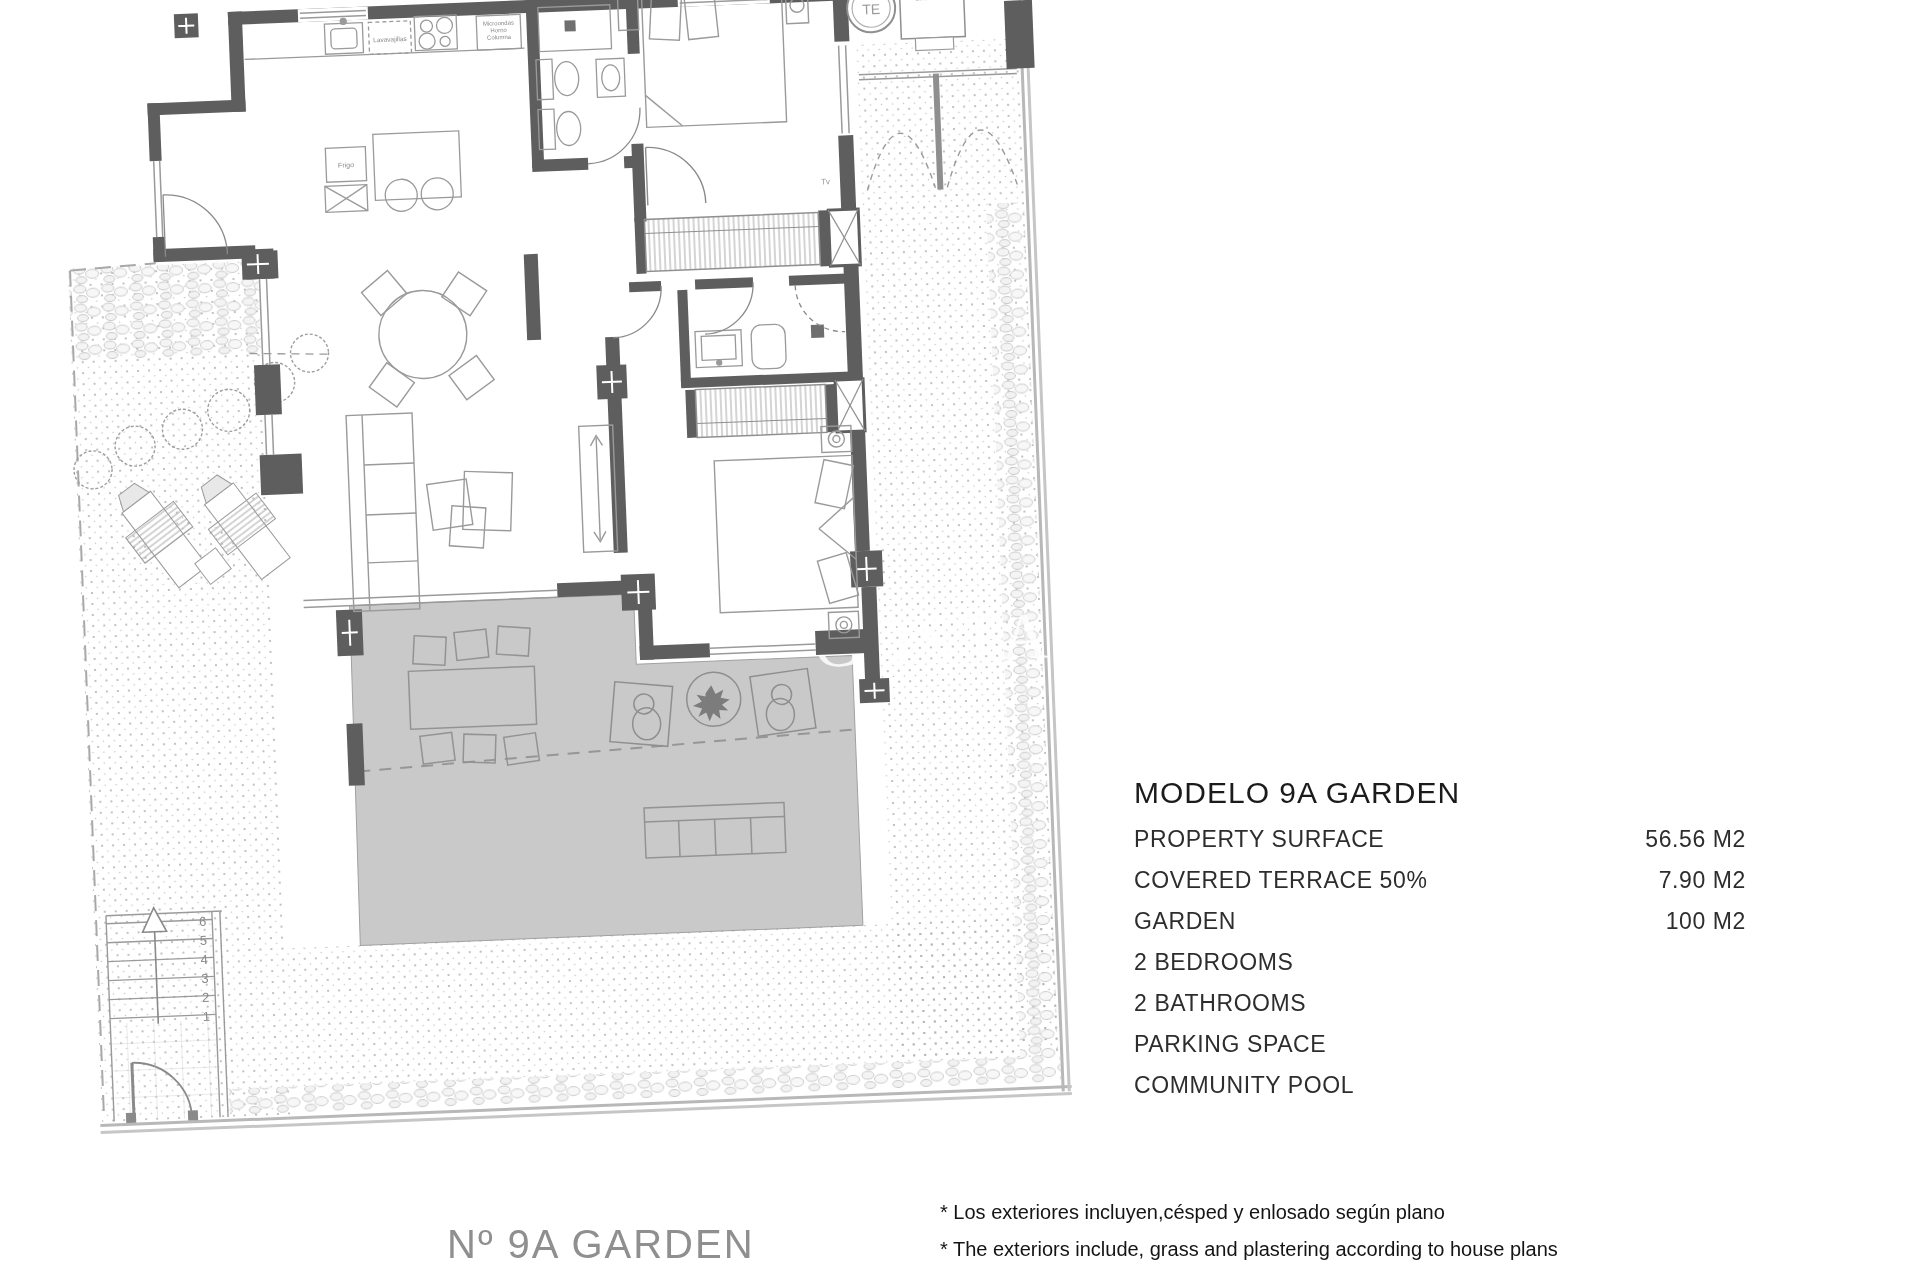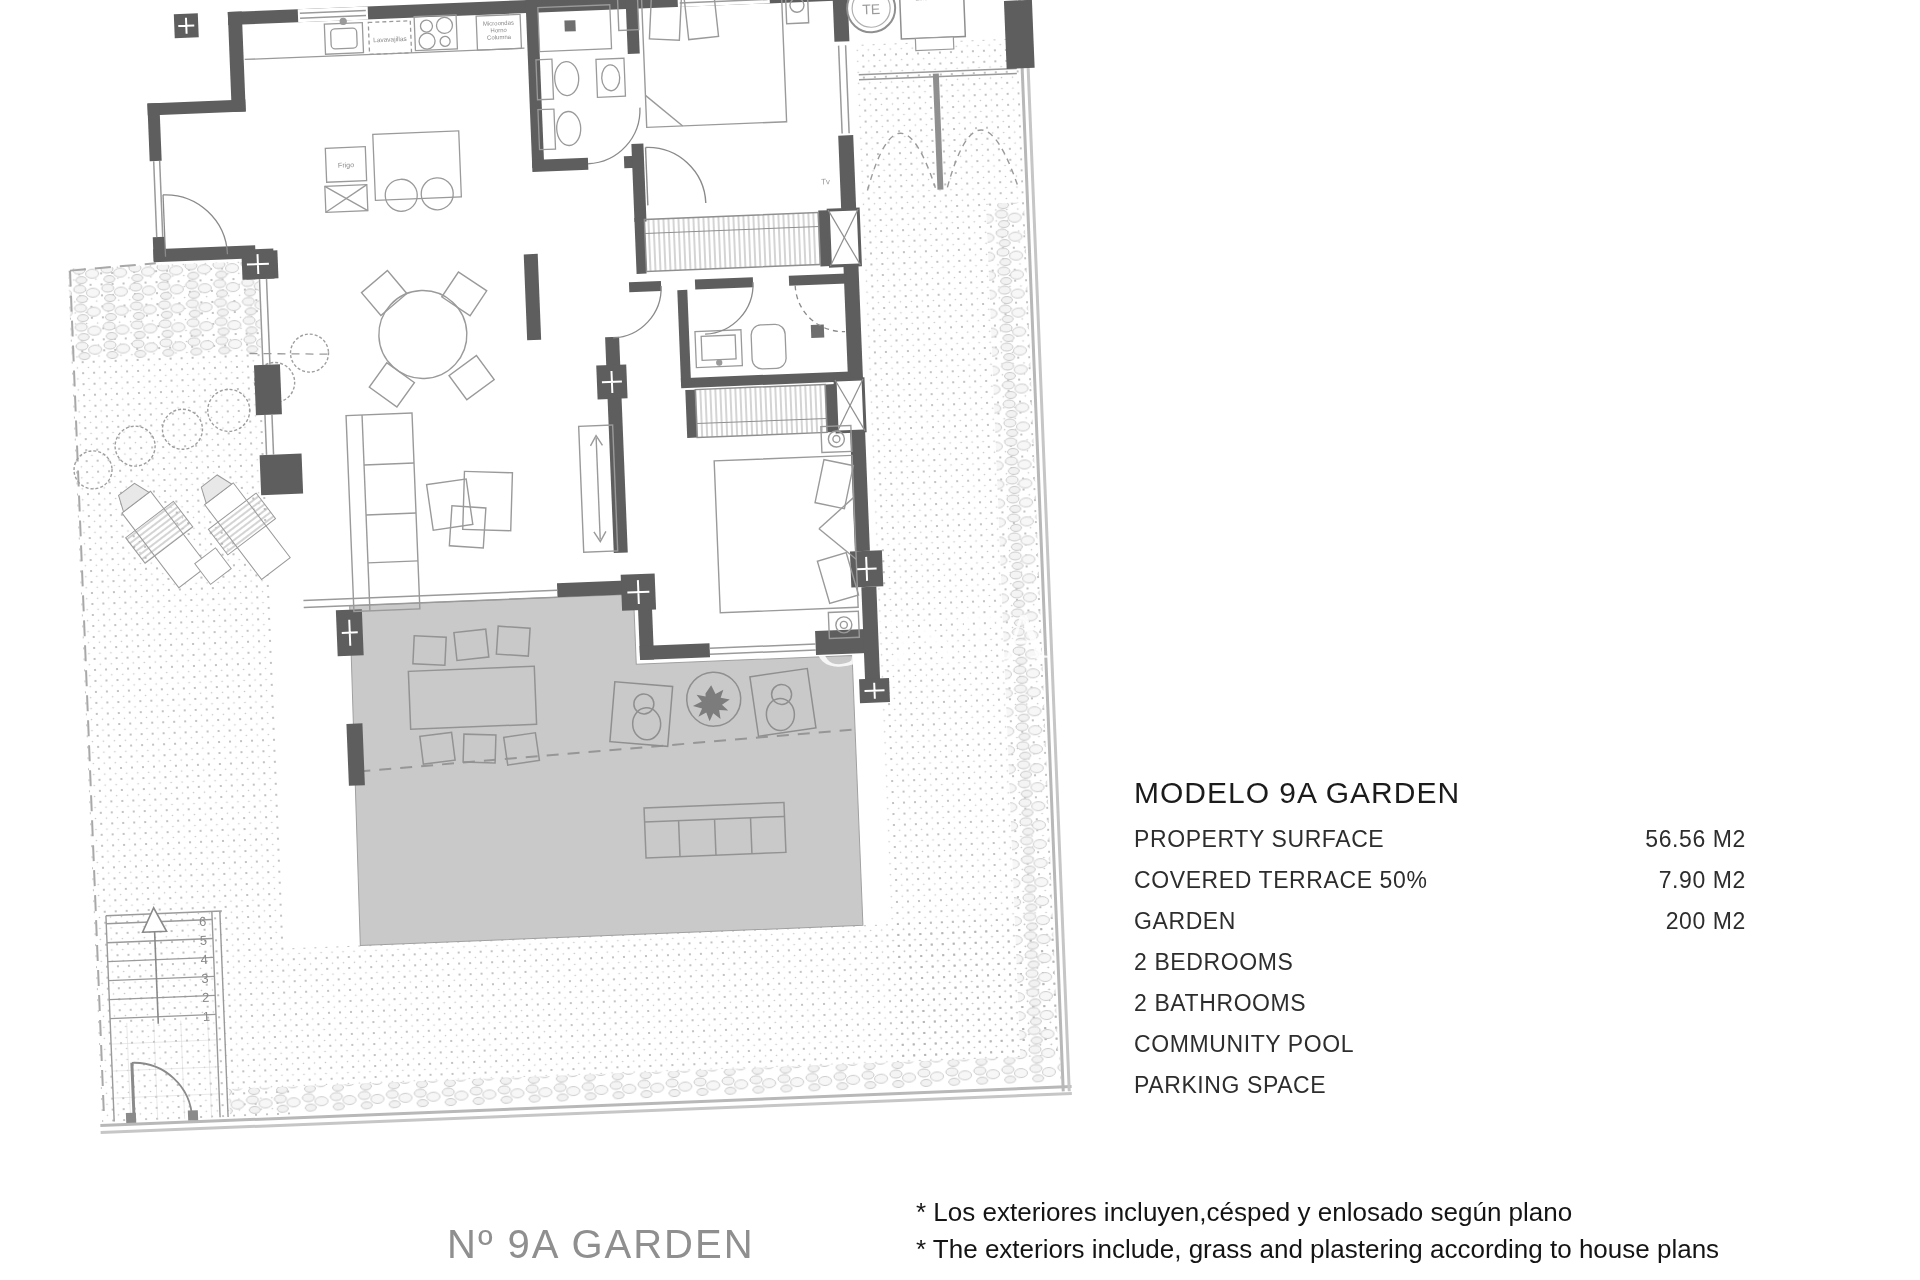--- a/index.html
+++ b/index.html
@@ -7,21 +7,21 @@
        font-family:"Liberation Sans", sans-serif;color:#222;}
   .plan-wrap{position:absolute;left:0;top:0;width:1080px;height:1140px;}
   .info-panel{position:absolute;left:1134px;top:776px;width:612px;}
   .info-title{font-size:30px;font-weight:normal;letter-spacing:1px;color:#1b1b1b;}
   .info-rows{margin-top:16px;}
   .info-row{display:flex;justify-content:space-between;align-items:baseline;
             height:41px;font-size:23px;letter-spacing:.6px;color:#2d2d2d;gap:12px;}
   .info-row .val{text-align:right;white-space:nowrap;}
   .unit-label{position:absolute;left:447px;top:1222px;font-size:40px;
               color:#8f8f8f;letter-spacing:2px;text-align:right;}
-  .notes{position:absolute;left:916px;top:1194px;font-size:26px;line-height:37px;
+  .notes{position:absolute;left:940px;top:1194px;font-size:20px;line-height:37px;
          color:#141414;white-space:nowrap;}
   svg text{font-family:"Liberation Sans", sans-serif;}
   .wm{font-family:"Liberation Serif", serif;}
 </style>
 </head>
 <body>
 
 <div class="plan-wrap">
 <svg width="1080" height="1140" viewBox="0 0 1080 1140">
   <defs>
@@ -389,36 +389,36 @@
     <div class="info-row">
       <span class="lbl">PROPERTY SURFACE</span>
       <span class="val">56.56 M2</span>
     </div>
     <div class="info-row">
       <span class="lbl">COVERED TERRACE 50%</span>
       <span class="val">7.90 M2</span>
     </div>
     <div class="info-row">
       <span class="lbl">GARDEN</span>
-      <span class="val">200 M2</span>
+      <span class="val">100 M2</span>
     </div>
     <div class="info-row">
       <span class="lbl">2 BEDROOMS</span>
       <span class="val"></span>
     </div>
     <div class="info-row">
       <span class="lbl">2 BATHROOMS</span>
       <span class="val"></span>
     </div>
     <div class="info-row">
+      <span class="lbl">PARKING SPACE</span>
+      <span class="val"></span>
+    </div>
+    <div class="info-row">
       <span class="lbl">COMMUNITY POOL</span>
-      <span class="val"></span>
-    </div>
-    <div class="info-row">
-      <span class="lbl">PARKING SPACE</span>
       <span class="val"></span>
     </div>
   </div>
 </div>
 
 <div class="unit-label">Nº 9A GARDEN</div>
 <div class="notes">
   <div>* Los exteriores incluyen,césped y enlosado según plano</div>
   <div>* The exteriors include, grass and plastering according to house plans</div>
 </div>

